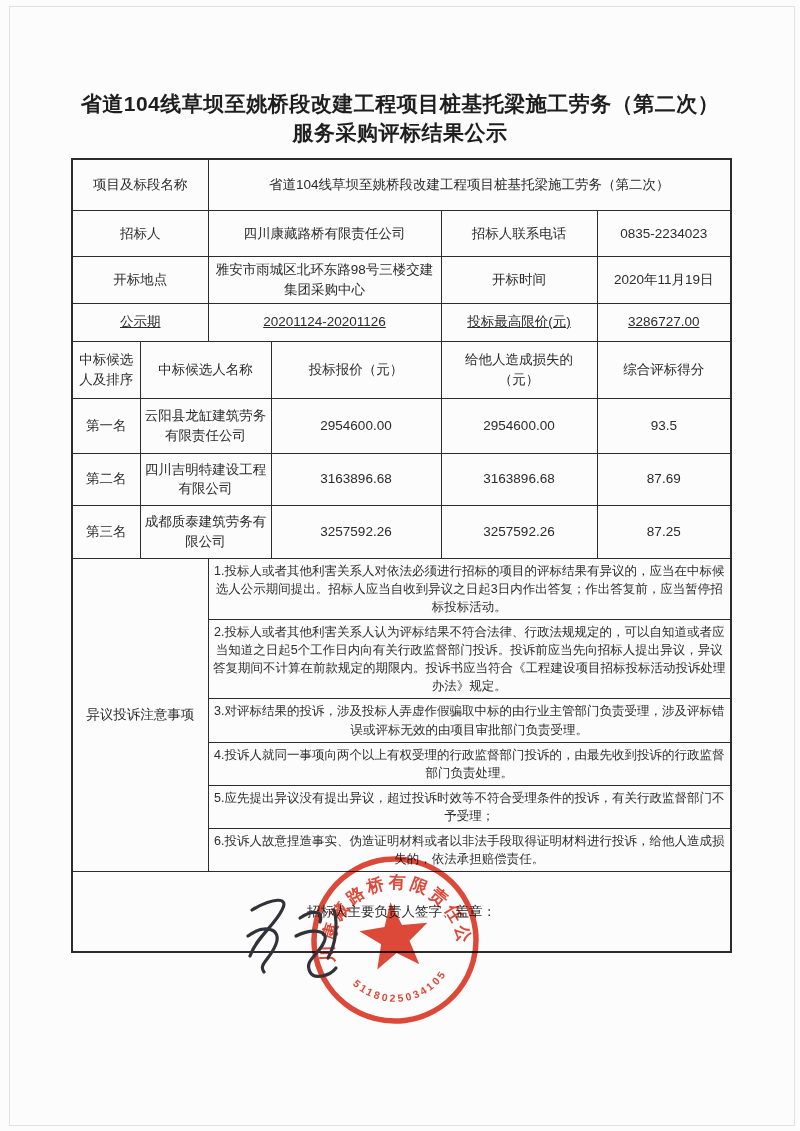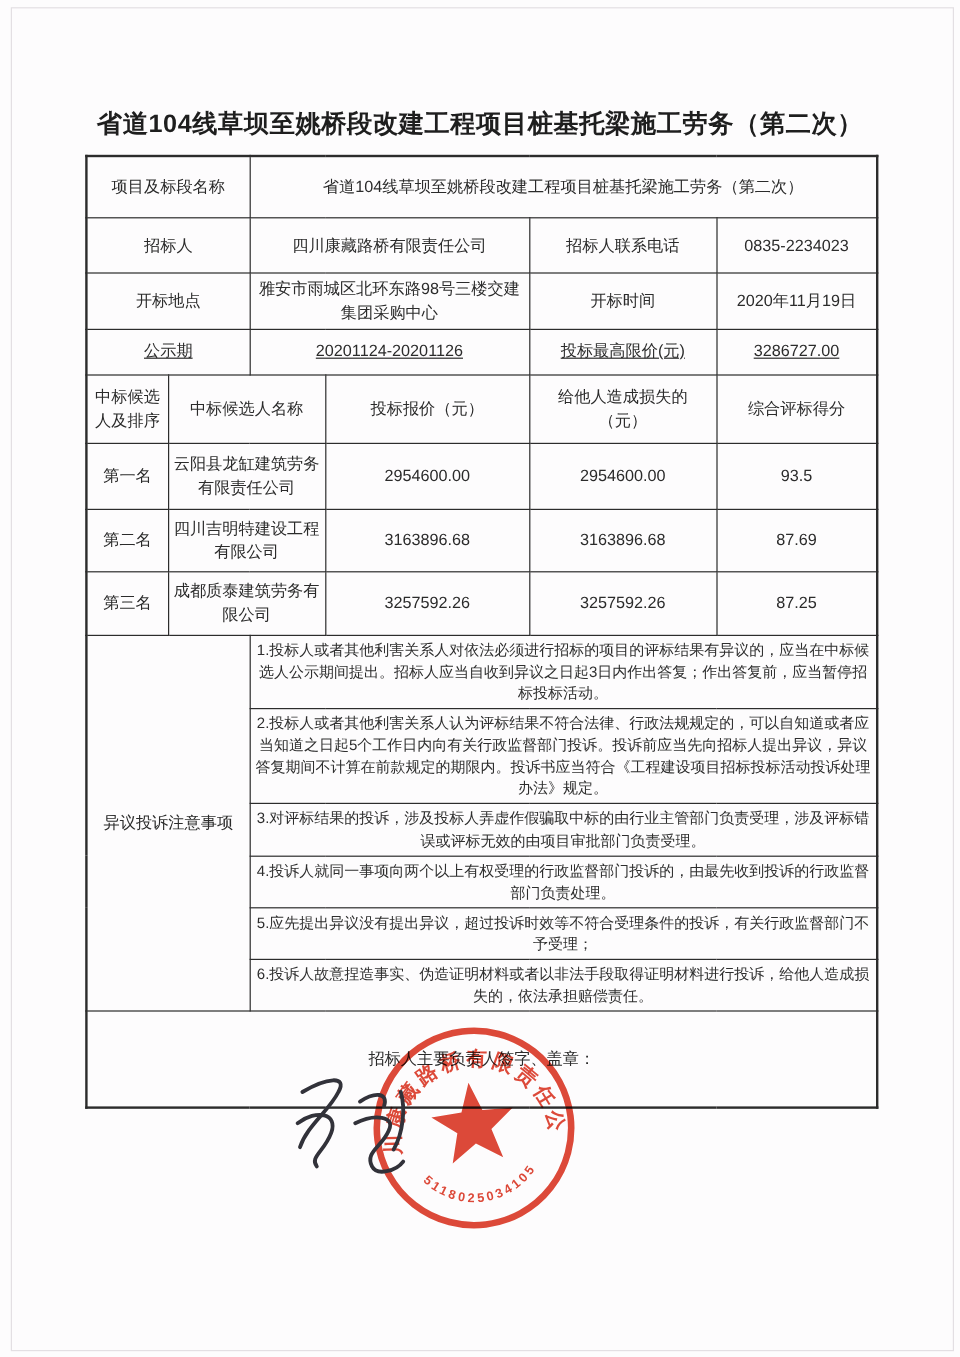--- a/index.html
+++ b/index.html
@@ -49,20 +49,21 @@
   .seal-num-text{ font-size:10.5px; font-weight:bold; letter-spacing:2.6px; }
 </style>
 </head>
 <body>
 
 <div class="page">
   <div class="scan-edge"></div>
 
   <div class="title">
     <div>省道104线草坝至姚桥段改建工程项目桩基托梁施工劳务（第二次）</div>
+    <div>服务采购评标结果公示</div>
   </div>
 
   <table class="result">
     <colgroup>
       <col style="width:68px">
         <col style="width:68px">
         <col style="width:63px">
       <col style="width:170px">
         <col style="width:156px">
         <col style="width:134px">

